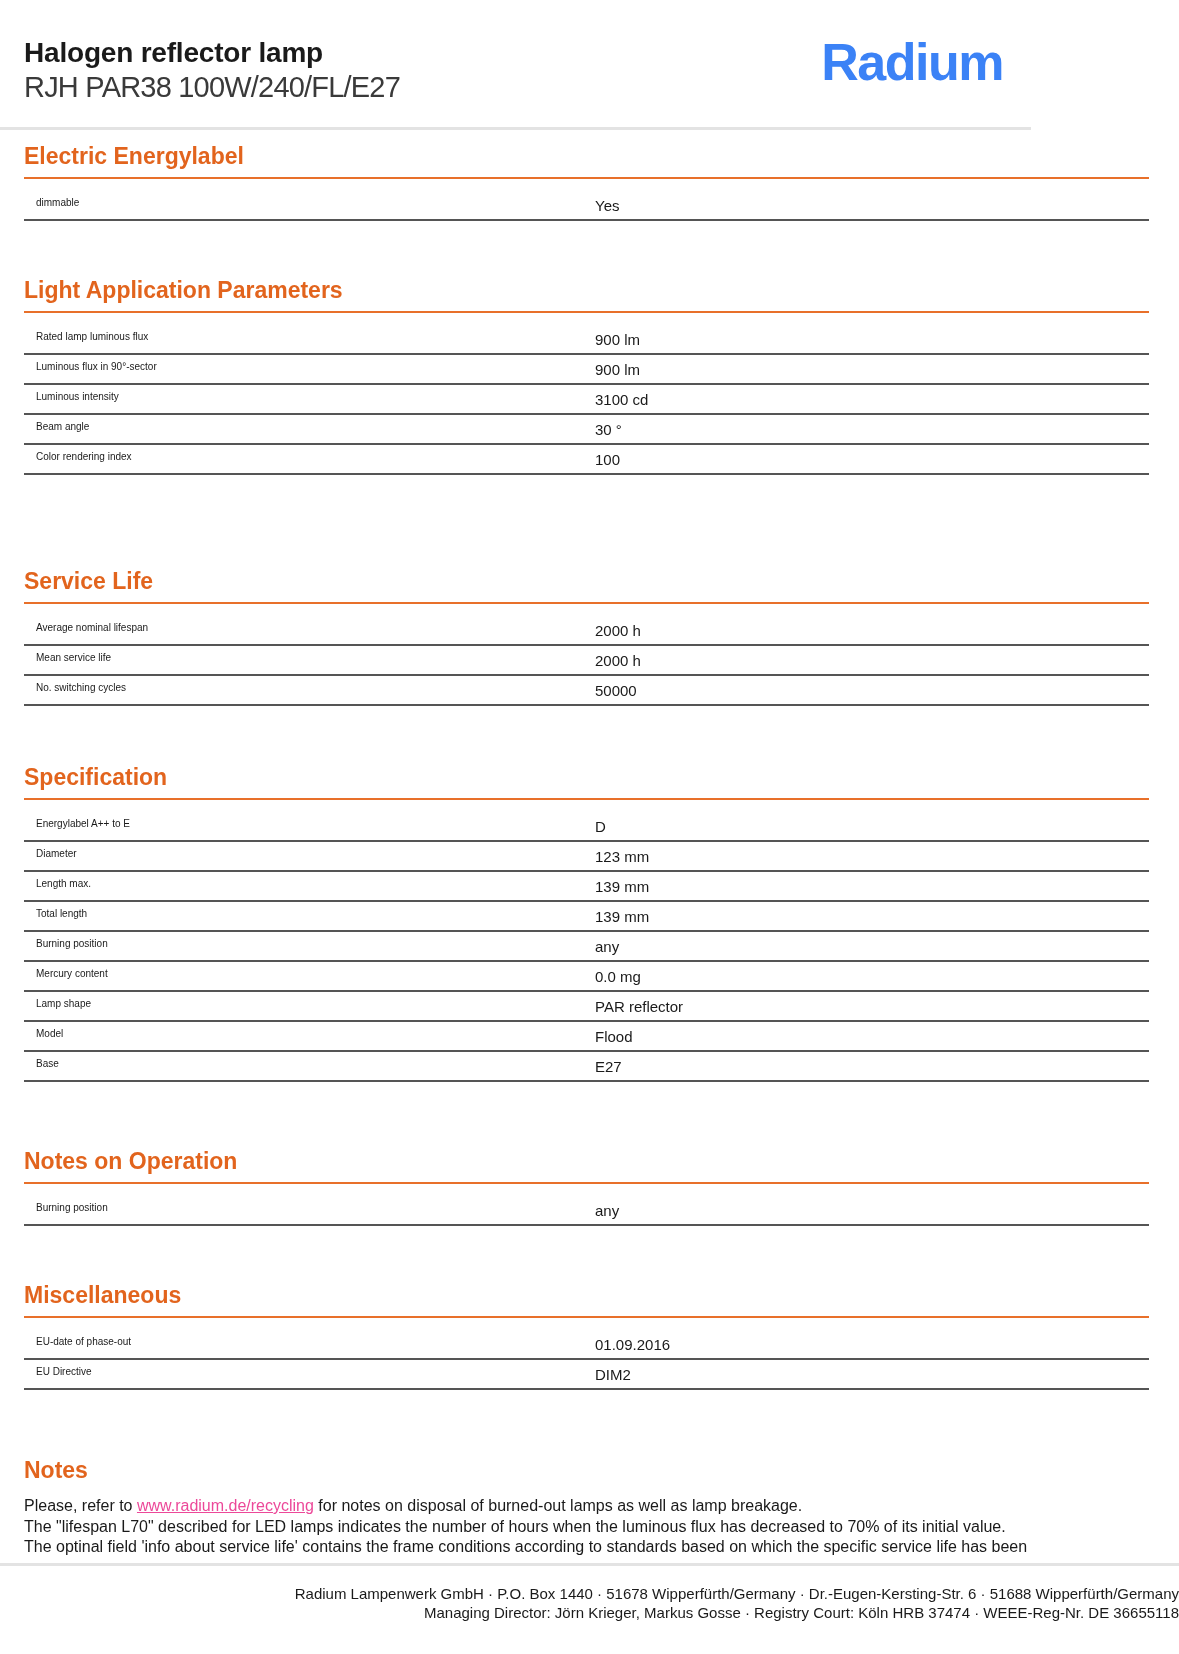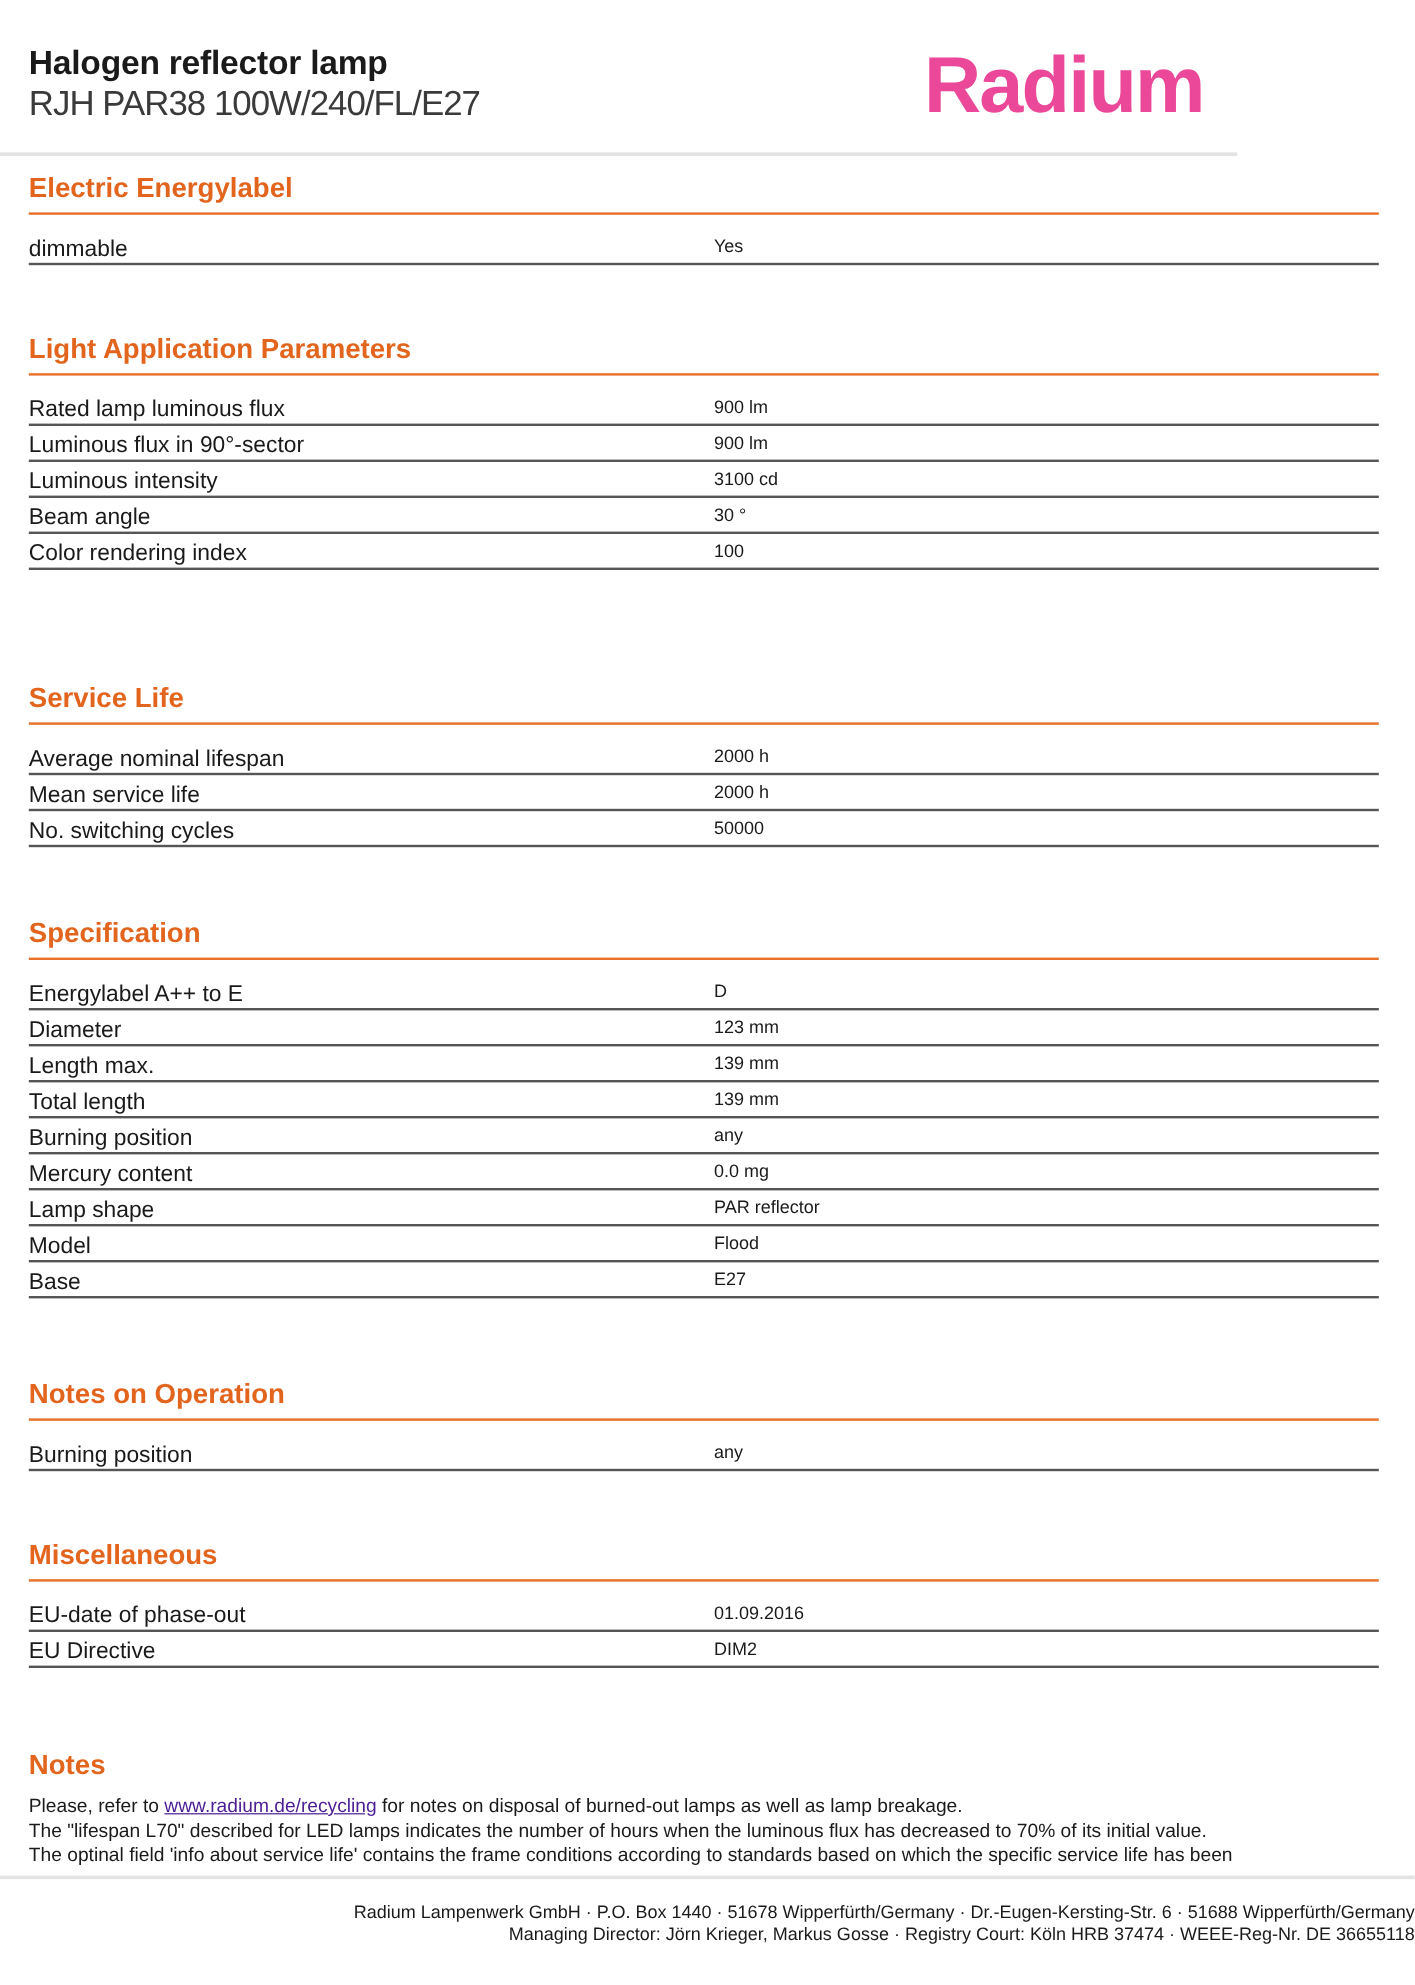--- a/index.html
+++ b/index.html
@@ -1,29 +1,29 @@
 <!DOCTYPE html>
 <html><head>
 <meta charset="utf-8">
 <style>
   html, body { margin: 0; padding: 0; background: #ffffff; }
   body { width: 1179px; height: 1654px; position: relative; overflow: hidden; font-family: "Liberation Sans", sans-serif; color: #1a1a1a; }
   .header { position: absolute; left: 0; top: 0; width: 1031px; height: 127px; border-bottom: 3px solid #e3e3e3; }
   .title { position: absolute; left: 24px; top: 37px; font-size: 28px; font-weight: bold; color: #1a1a1a; letter-spacing: -0.2px; }
   .subtitle { position: absolute; left: 24px; top: 71px; font-size: 29px; font-weight: normal; color: #3a3a3a; letter-spacing: -0.8px; }
-  .logo { position: absolute; right: 28px; top: 32px; font-size: 66px; font-weight: bold; color: #ec4899; letter-spacing: -1.5px; }
+  .logo { position: absolute; right: 28px; top: 32px; font-size: 52px; font-weight: bold; color: #3b82f6; letter-spacing: -1.5px; }
   .section { position: absolute; left: 24px; width: 1125px; }
   .section h2 { margin: 0; font-size: 23px; font-weight: bold; color: #e2641d; height: 32px; line-height: 32px; }
   .section .rule { height: 0; border-top: 2px solid #e8702a; margin-top: 5px; }
   .rows { margin-top: 12px; }
   .row { position: relative; height: 30px; border-bottom: 2px solid #555555; box-sizing: border-box; }
-  .row .k { position: absolute; left: 0; top: 6px; font-size: 19px; color: #1a1a1a; }
+  .row .k { position: absolute; left: 12px; top: 6px; font-size: 10px; color: #1a1a1a; }
   .row .v { position: absolute; left: 571px; top: 6px; font-size: 15px; color: #1a1a1a; }
   .notes-text { margin-top: 10px; font-size: 16px; line-height: 20.5px; color: #1a1a1a; white-space: nowrap; }
-  .notes-text a { color: #4c1d95; text-decoration: underline; }
+  .notes-text a { color: #ec4899; text-decoration: underline; }
   .footer { position: absolute; left: 0; top: 1563px; width: 1179px; height: 91px; border-top: 3px solid #e3e3e3; background: #ffffff; }
   .footer .l { text-align: right; font-size: 15px; color: #1a1a1a; line-height: 19px; }
   .footer .l1 { margin-top: 18px; }
   .notes-clip { position: absolute; left: 0; top: 1400px; width: 1179px; height: 163px; overflow: hidden; }
 </style>
 </head>
 <body>
 
 <div class="header">
   <div class="title">Halogen reflector lamp</div>

